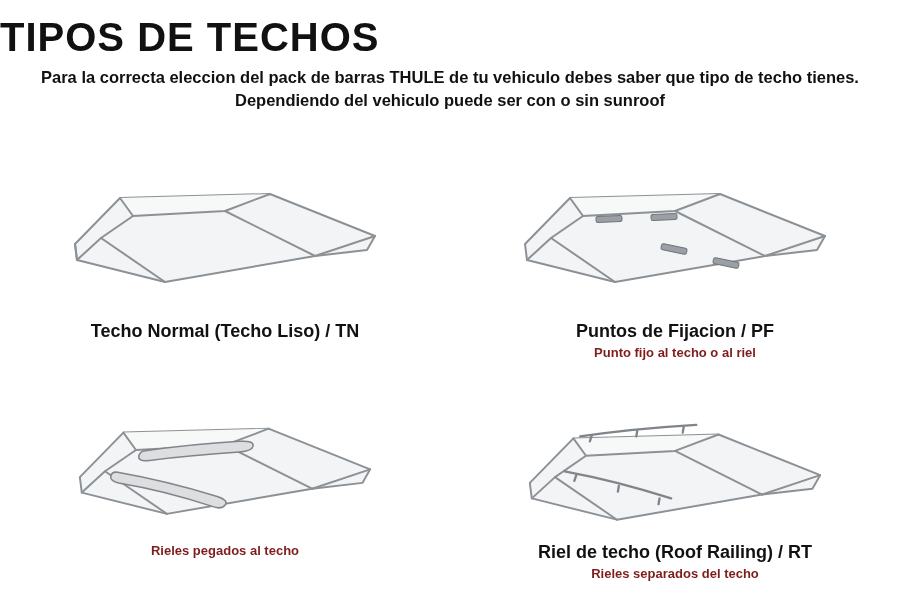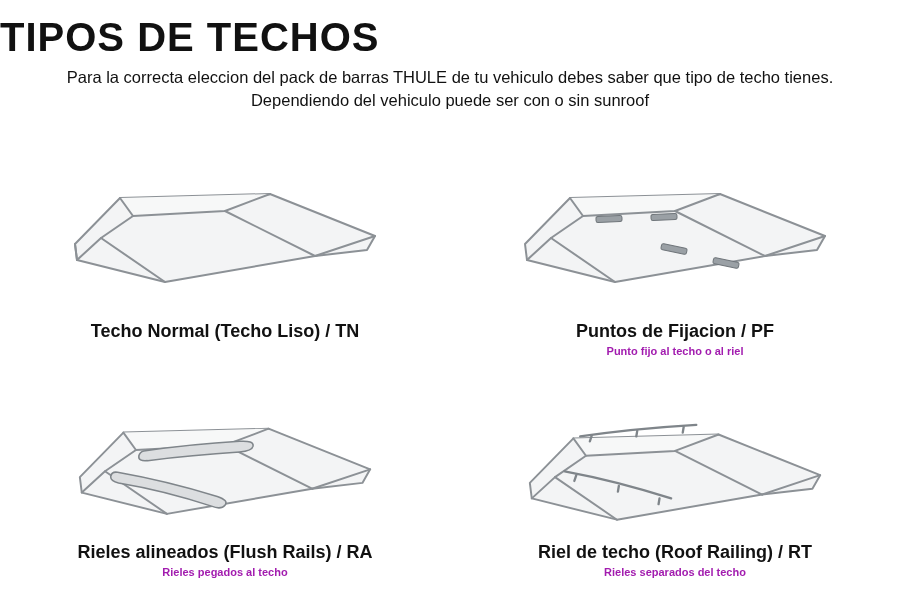--- a/index.html
+++ b/index.html
@@ -24,21 +24,21 @@
     text-align: left;
     font-size: 40px;
     font-weight: bold;
     letter-spacing: 1px;
     margin: 16px 0 0 0;
     line-height: 1.05;
   }
   .intro {
     text-align: center;
     font-size: 16.5px;
-    font-weight: normal;
+    font-weight: bold;
     line-height: 1.42;
     margin: 8px 30px 0 30px;
     color: #111111;
   }
   .intro div {
     white-space: nowrap;
   }
   .grid {
     position: absolute;
     top: 148px;
@@ -67,25 +67,25 @@
     height: 100%;
   }
   .cap-main {
     font-size: 18px;
     font-weight: bold;
     text-align: center;
     margin-top: 2px;
     color: #111111;
   }
   .cap-sub {
-    font-size: 11px;
+    font-size: 13px;
     font-weight: bold;
     text-align: right;
     margin-top: 3px;
-    color: #a21caf;
+    color: #7f1d1d;
   }
   .row2 .art {
     height: 150px;
   }
 </style>
 </head>
 <body>
 
 <div class="page">
 
@@ -149,21 +149,20 @@
             <path d="M210 57 L300 102"></path>
             <path d="M86 84 L150 128"></path>
             <path d="M360 82 L300 102"></path>
           </g>
           <g fill="#dcdee0" stroke="#7f858a" stroke-width="1.6" stroke-linejoin="round">
             <path d="M126 63 Q175 56 225 53 Q240 52 239 58 Q238 63 225 64 Q176 67 130 73 Q120 74 121 68 Q122 64 126 63 Z"></path>
             <path d="M99 85 Q150 94 202 110 Q214 114 210 119 Q206 124 196 120 Q148 104 100 96 Q91 94 92 89 Q93 84 99 85 Z"></path>
           </g>
         </svg>
       </div>
-      <div class="cap-main">Rieles alineados (Flush Rails) / RA</div>
       <div class="cap-sub">Rieles pegados al techo</div>
     </div>
 
     <div class="cell row2">
       <div class="art">
         <svg viewBox="0 0 420 155" xmlns="http://www.w3.org/2000/svg">
           <g fill="none" stroke="#8c9196" stroke-width="2" stroke-linejoin="round" stroke-linecap="round">
             <path d="M60 96 L105 50 L255 46 L360 88 L352 102 L300 108 L150 134 L62 112 Z" fill="#f3f4f5"></path>
             <path d="M105 50 L118 68 L210 63 L255 46" fill="#f7f8f8"></path>
             <path d="M118 68 L86 90 L62 112"></path>

